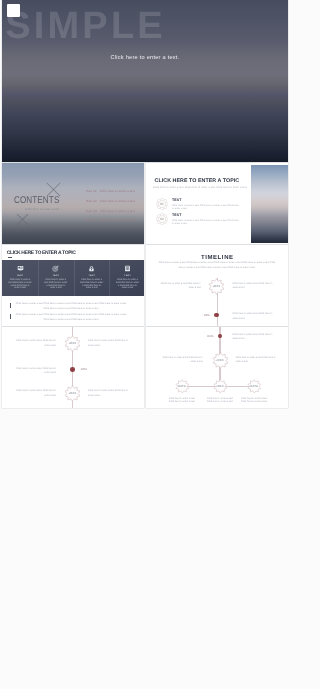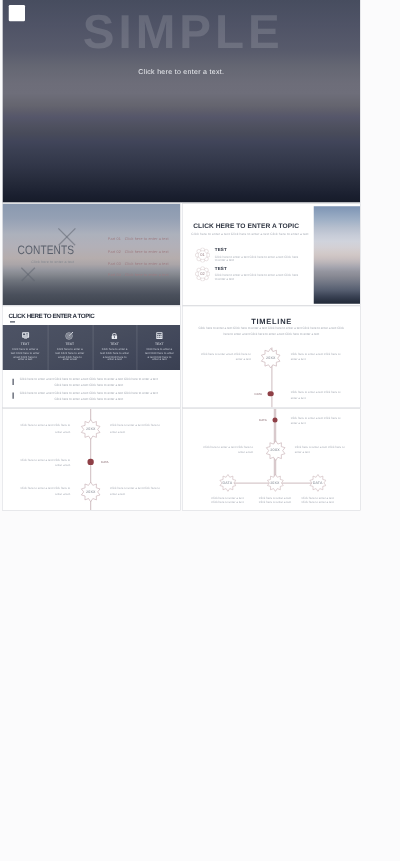--- a/index.html
+++ b/index.html
@@ -3,21 +3,21 @@
 <meta charset="utf-8">
 <style>
   html,body{margin:0;padding:0;width:290px;height:689px;overflow:hidden;background:#fbfbfc;}
   body{font-family:"Liberation Sans",sans-serif;-webkit-font-smoothing:antialiased;text-rendering:geometricPrecision;}
   .page{position:relative;width:290px;height:689px;background:#fbfbfc;}
   .slide{position:absolute;background:#fff;overflow:hidden;box-shadow:0 0 0 0.4px rgba(120,125,140,0.3);}
 
   
   .sea{position:absolute;inset:0;background:
      linear-gradient(to bottom,#474d5f 0%,#4f5366 12%,#585b6c 25%,#656773 33%,#6d6d79 41%,#6e6e7a 46%,#65656f 52%,#5d5d6b 55%,#55566a 58%,#4f5160 62%,#484b5a 66%,#41455a 70%,#3b4053 74%,#313648 82%,#252a3a 90%,#1b2030 96%,#161b29 100%);}
-  .simple{position:absolute;left:0;right:0;top:13px;text-align:center;font-size:38px;letter-spacing:3.2px;color:rgba(255,255,255,0.14);font-weight:700;line-height:26px;text-indent:3.2px;}
+  .simple{position:absolute;left:0;right:0;top:13px;font-size:38px;letter-spacing:3.2px;color:rgba(255,255,255,0.14);font-weight:700;line-height:26px;text-indent:3.2px;}
   .tmpl{position:absolute;left:0;right:0;top:33px;text-align:center;font-size:20px;letter-spacing:-0.5px;color:#fff;font-weight:700;line-height:15px;text-indent:-0.5px;}
   .tsub{position:absolute;left:0;right:0;top:54.5px;text-align:center;font-size:5.6px;letter-spacing:.25px;color:#eceef2;}
   .logo{position:absolute;left:5px;top:4px;width:13px;height:13px;background:#fff;border-radius:1px;}
 
   
   .dusk{position:absolute;inset:0;background:
     linear-gradient(to bottom,#8a99b0 0%,#94a0b4 14%,#a3aab9 24%,#acb1bc 30%,#b2b0b8 42%,#b5adad 54%,#aaa5a8 60%,#9a9aa1 64%,#92949c 66%,#85888f 70%,#6e737c 76%,#5a5f6a 83%,#4a505c 90%,#434954 96%,#3e4450 100%);}
   .cont-t{position:absolute;font-size:9.8px;letter-spacing:.1px;color:#5a606c;font-weight:400;transform:scaleX(0.83);transform-origin:0 0;white-space:nowrap;}
   .cont-s{position:absolute;font-size:2.8px;color:#82878f;letter-spacing:.15px;white-space:nowrap;}
   .xm{position:absolute;}

